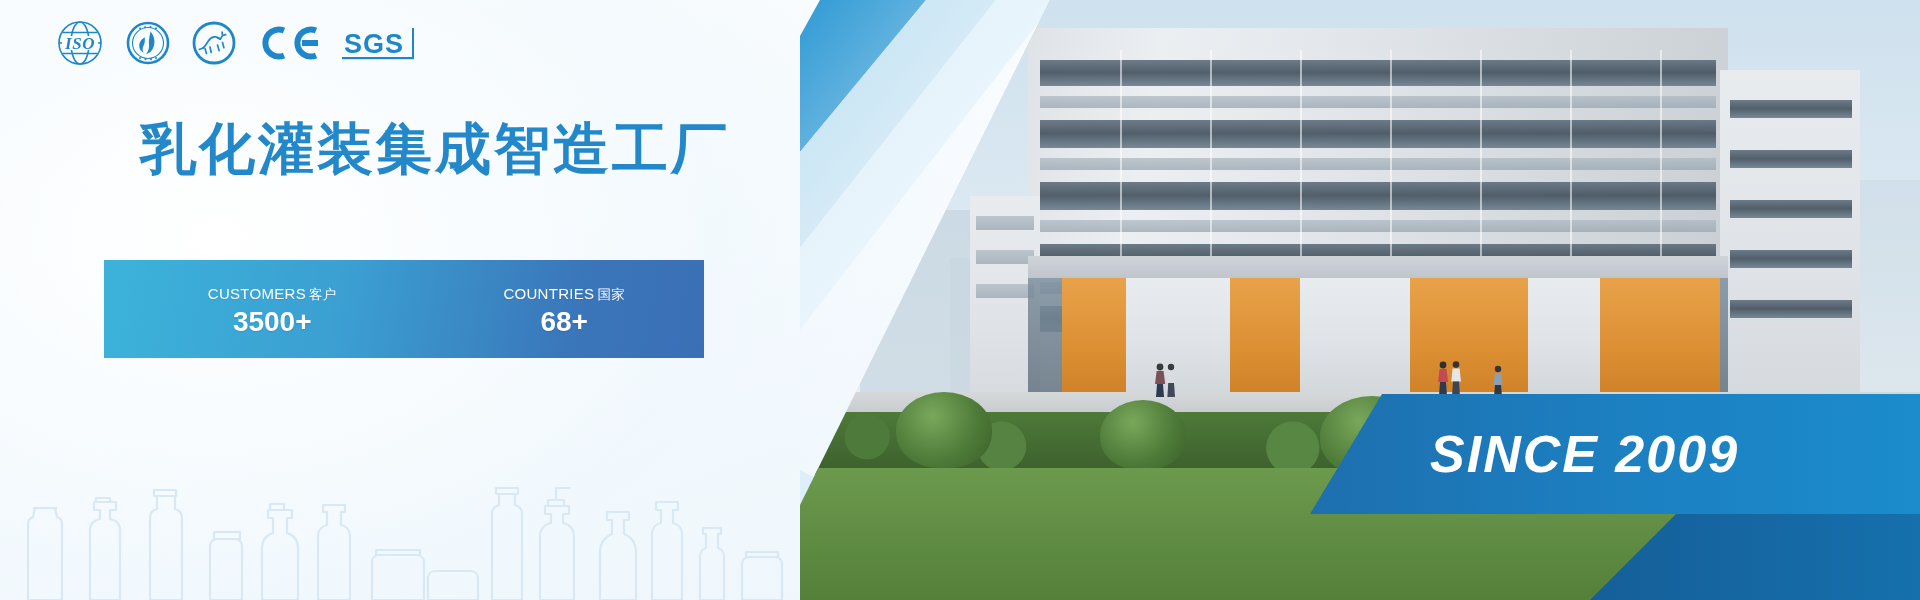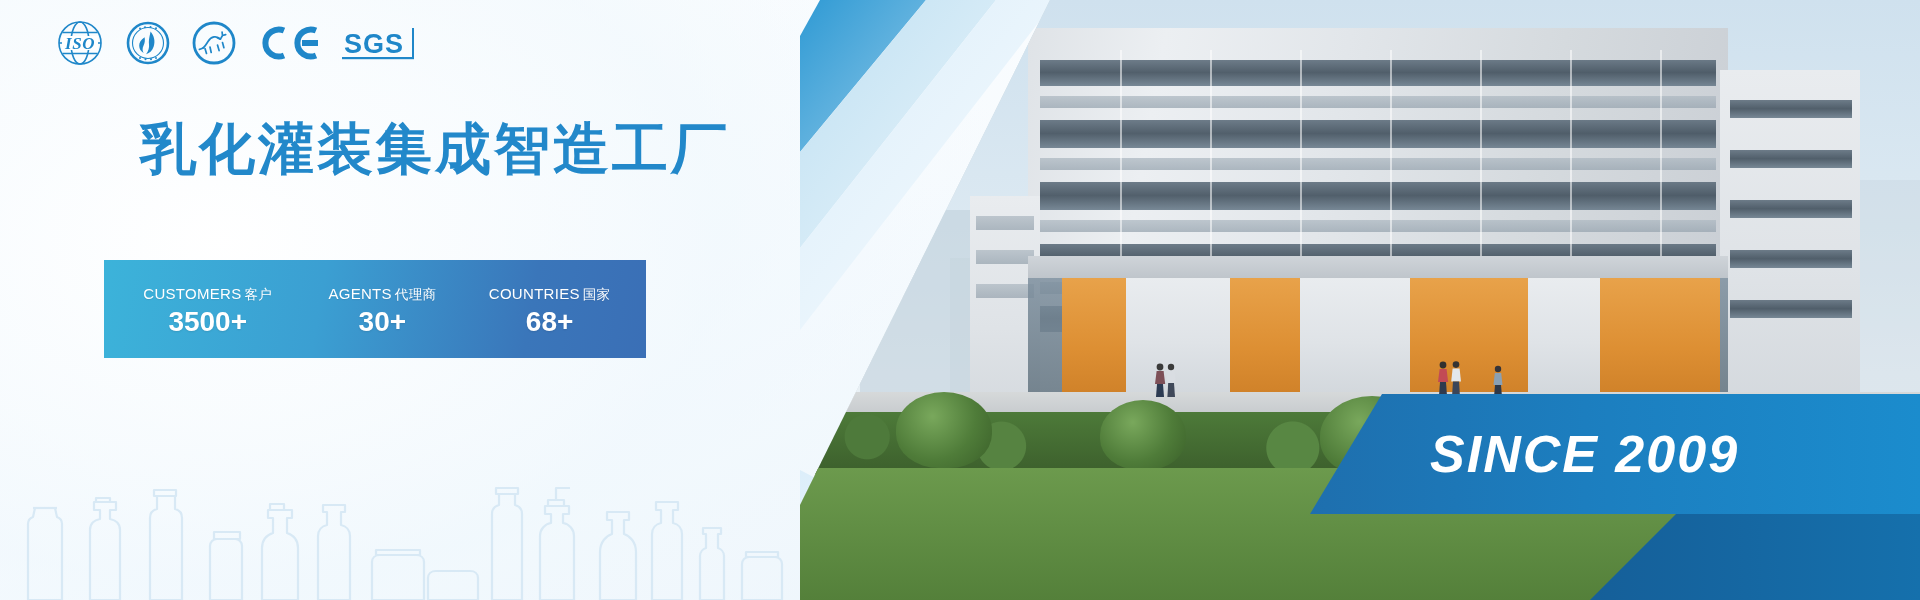--- a/index.html
+++ b/index.html
@@ -49,21 +49,21 @@
     font-size:33px; line-height:1.2;
     font-weight:700;
     color:#2f93d4;
     letter-spacing:1.5px;
     white-space:nowrap;
   }
 
   
   .stats {
     position:absolute; left:104px; top:260px;
-    width:542px; height:98px;
+    width:600px; height:98px;
     background:linear-gradient(100deg,#3cb3da 0%,#3b9fd2 40%,#3a76ba 78%,#3a6fb6 100%);
     display:flex;
     align-items:stretch;
     padding:0 8px;
   }
   .stat {
     flex:1 1 auto;
     display:flex; flex-direction:column;
     align-items:center; justify-content:center;
     padding:12px 2px 10px;
@@ -281,26 +281,20 @@
 
   <div class="stats">
 
     <div class="stat">
       <div class="stat-label">
         <span>CUSTOMERS</span><span class="cn">客户</span>
       </div>
       <div class="stat-value">3500+</div>
     </div>
 
-    <div class="stat">
-      <div class="stat-label">
-        <span>AGENTS</span><span class="cn">代理商</span>
-      </div>
-      <div class="stat-value">30+</div>
-    </div>
 
     <div class="stat">
       <div class="stat-label">
         <span>COUNTRIES</span><span class="cn">国家</span>
       </div>
       <div class="stat-value">68+</div>
     </div>
 
 
   </div>

